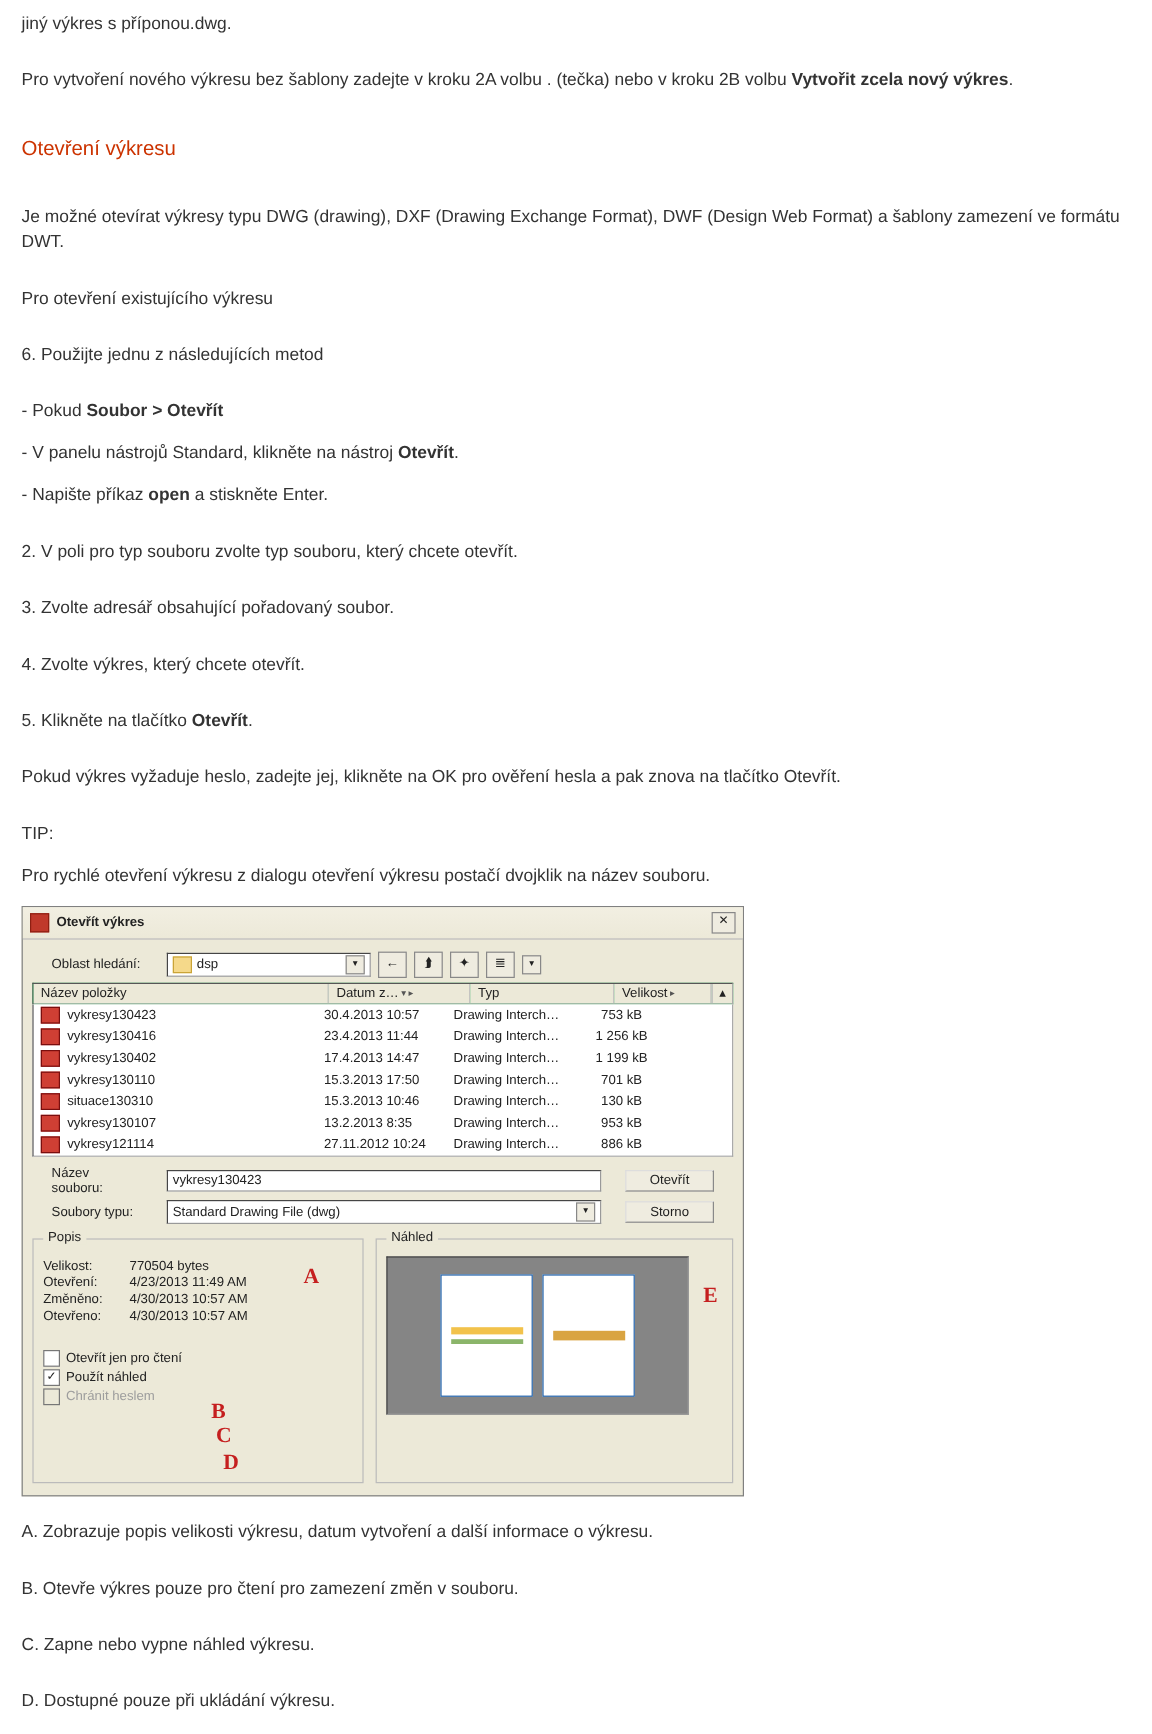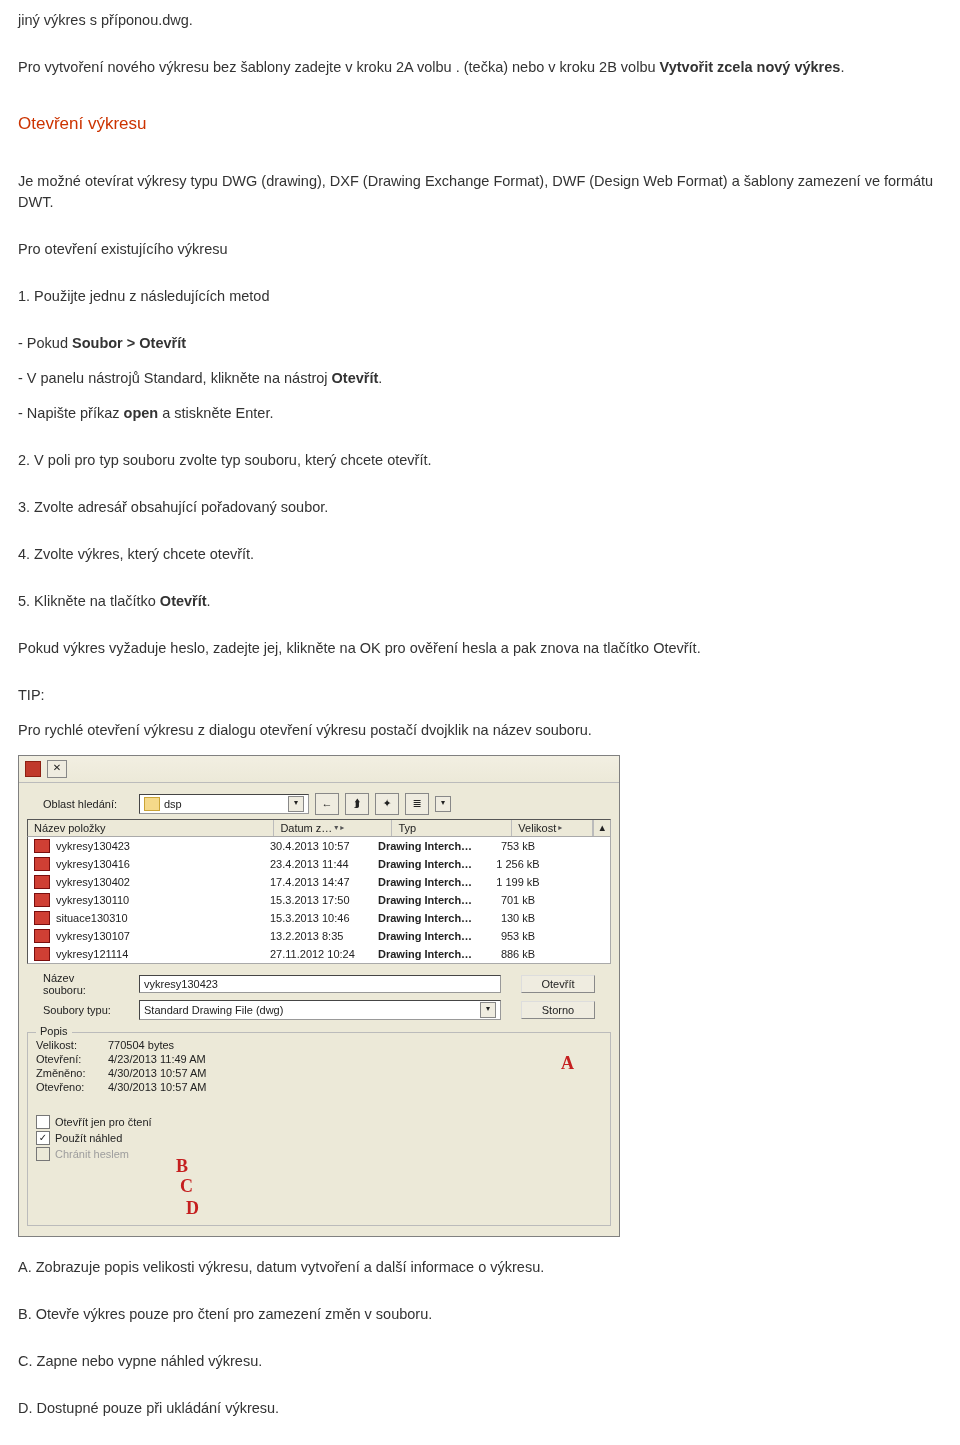--- a/index.html
+++ b/index.html
@@ -61,28 +61,28 @@
     background:#ece9d8; border-right:1px solid #bbb; padding:2px 6px;
     display:flex; align-items:center; gap:2px;
   }
   .tri { font-size:8px; color:#555; }
   .th .scroll { width:16px; background:#ece9d8; border-left:1px solid #bbb; display:flex; align-items:center; justify-content:center; }
   .filelist { background:#fff; border:1px inset #aaa; border-top:none; }
   .frow { display:flex; padding:2px 0; align-items:center; }
   .ficon { width:14px; height:12px; border:1px solid #7a0e0e; background:#cf3f34; margin:0 4px; position:relative; }
   .frow .c1 { width:240px; display:flex; align-items:center; gap:2px; padding-left:2px; }
   .frow .c2 { width:108px; }
-  .frow .c3 { width:110px;font-weight:bold; }
+  .frow .c3 { width:110px; }
   .frow .c4 { width:60px; text-align:center; padding-right:8px; }
   .inp { background:#fff; border:1px inset #999; padding:2px 4px; }
   .dbtn {
     width:72px; padding:2px 0; border:1px outset #ddd; background:#efece0; text-align:center;
   }
   .group {
-    border:1px solid #bbb; padding:4px 8px 8px 8px; position:relative; margin-top:8px;
+    border:1px solid #bbb; padding:14px 8px 8px 8px; position:relative; margin-top:8px;
   }
   .group .gl { position:absolute; top:-8px; left:8px; background:#ece9d8; padding:0 4px; }
   .kv { display:flex; gap:0; margin:2px 0; }
   .kv .k { width:72px; }
   .chk { display:flex; gap:5px; align-items:center; margin:2px 0; }
   .chk .box { width:12px; height:12px; border:1px solid #777; background:#fff; font-size:10px; line-height:12px; text-align:center; }
   .chk.dim { color:#9d9d9d; }
   .chk.dim .box { background:#ece9d8; }
   .marker { position:absolute; color:#c51f1f; font-weight:bold; font-size:18px; font-family:Georgia,serif; }
   .preview {
@@ -103,21 +103,21 @@
 <p>
   <span>Pro vytvoření nového výkresu bez šablony zadejte v kroku 2A volbu </span><span class="bold" style="font-weight:normal">. (tečka) nebo v kroku 2B volbu </span><span class="bold">Vytvořit zcela nový výkres</span><span>.</span>
 </p>
 <div class="gapL"></div>
 <p class="red">Otevření výkresu</p>
 <div class="gapL"></div>
 <p>Je možné otevírat výkresy typu DWG (drawing), DXF (Drawing Exchange Format), DWF (Design Web Format) a šablony zamezení ve formátu DWT.</p>
 <div class="gap"></div>
 <p>Pro otevření existujícího výkresu</p>
 <div class="gap"></div>
-<p>1. Použijte jednu z následujících metod</p>
+<p>6. Použijte jednu z následujících metod</p>
 <div class="gap"></div>
 <p>
   <span>- Pokud </span><span class="bold">Soubor &gt; Otevřít</span>
 </p>
 <p>
   <span>- V panelu nástrojů Standard, klikněte na nástroj </span><span class="bold">Otevřít</span><span>.</span>
 </p>
 <p>
   <span>- Napište příkaz </span><span class="bold">open</span><span> a stiskněte Enter.</span>
 </p>
@@ -133,20 +133,21 @@
 </p>
 <div class="gap"></div>
 <p>Pokud výkres vyžaduje heslo, zadejte jej, klikněte na OK pro ověření hesla a pak znova na tlačítko Otevřít.</p>
 <div class="gap"></div>
 <p>TIP:</p>
 <p>Pro rychlé otevření výkresu z dialogu otevření výkresu postačí dvojklik na název souboru.</p>
 
 <div class="dlg">
   <div class="titlebar">
     <div class="ticon"></div>
+    <div class="ttext">Otevřít výkres</div>
     <div class="xbtn">✕</div>
   </div>
   <div class="body">
     <div class="row">
       <div class="lbl">Oblast hledání:</div>
       <div class="combo">
         <div class="folder"></div>
         <span>dsp</span>
         <div class="flex1"></div>
         <div class="chev">▾</div>
@@ -292,20 +293,33 @@
           </div>
         <div class="chk dim">
             <div class="box"></div>
             <span>Chránit heslem</span>
           </div>
         <div class="marker" style="top:20px; right:36px;">A</div>
         <div class="marker" style="bottom:48px; left:148px;">B</div>
         <div class="marker" style="bottom:28px; left:152px;">C</div>
         <div class="marker" style="bottom:6px; left:158px;">D</div>
       </div>
+      <div class="group" style="width:280px; position:relative;">
+        <div class="gl">Náhled</div>
+        <div class="preview">
+          <div class="pvpage">
+            <div style="width:60px;height:6px;background:#f2c24b;margin:2px 0;"></div>
+            <div style="width:60px;height:4px;background:#8bb56a;margin:2px 0;"></div>
+          </div>
+          <div class="pvpage">
+            <div style="width:60px;height:8px;background:#d9a441;margin:2px 0;"></div>
+          </div>
+        </div>
+        <div class="marker" style="top:36px; right:12px;">E</div>
+      </div>
     </div>
   </div>
 </div>
 
 <div class="gapL"></div>
 <p>A. Zobrazuje popis velikosti výkresu, datum vytvoření a další informace o výkresu.</p>
 <div class="gap"></div>
 <p>B. Otevře výkres pouze pro čtení pro zamezení změn v souboru.</p>
 <div class="gap"></div>
 <p>C. Zapne nebo vypne náhled výkresu.</p>

